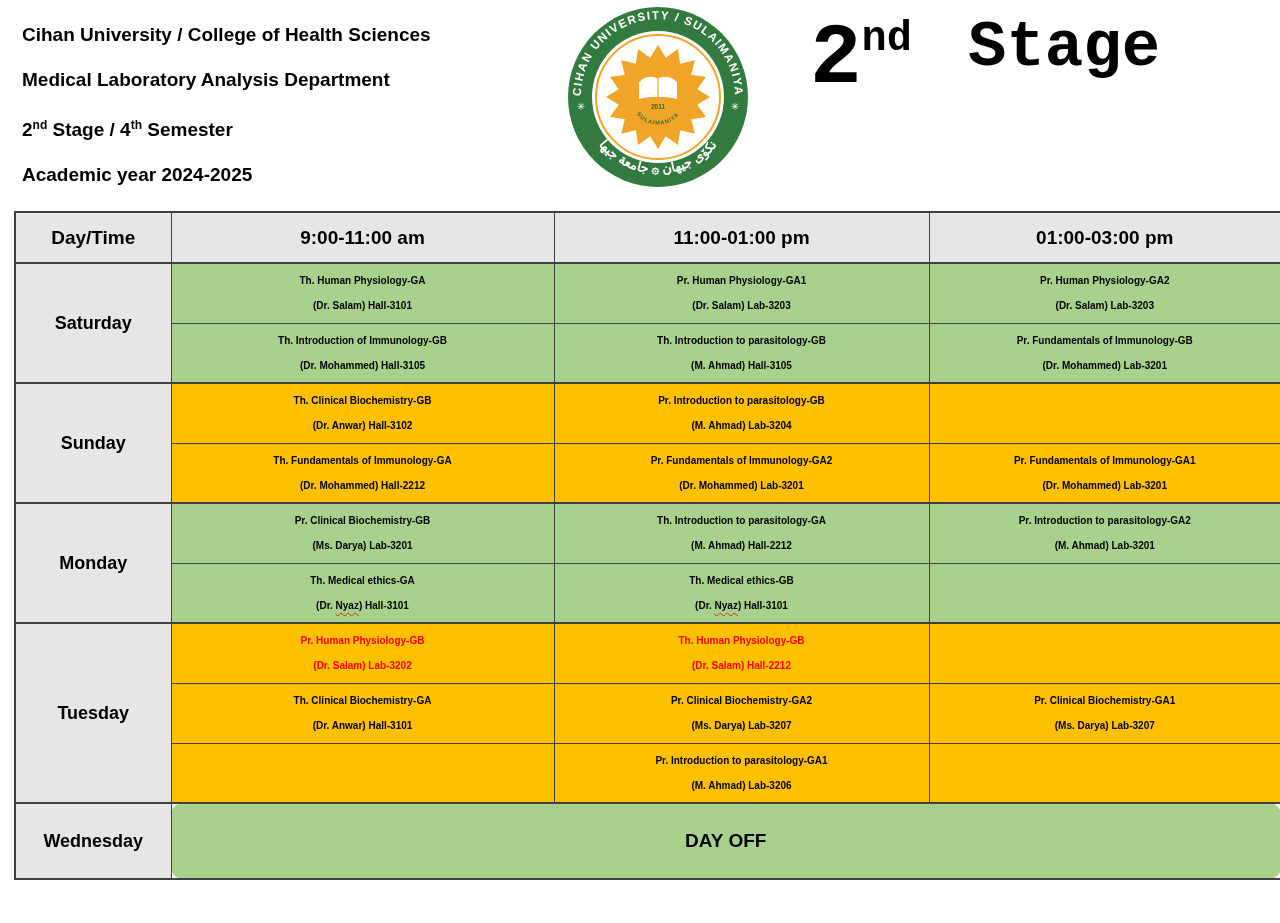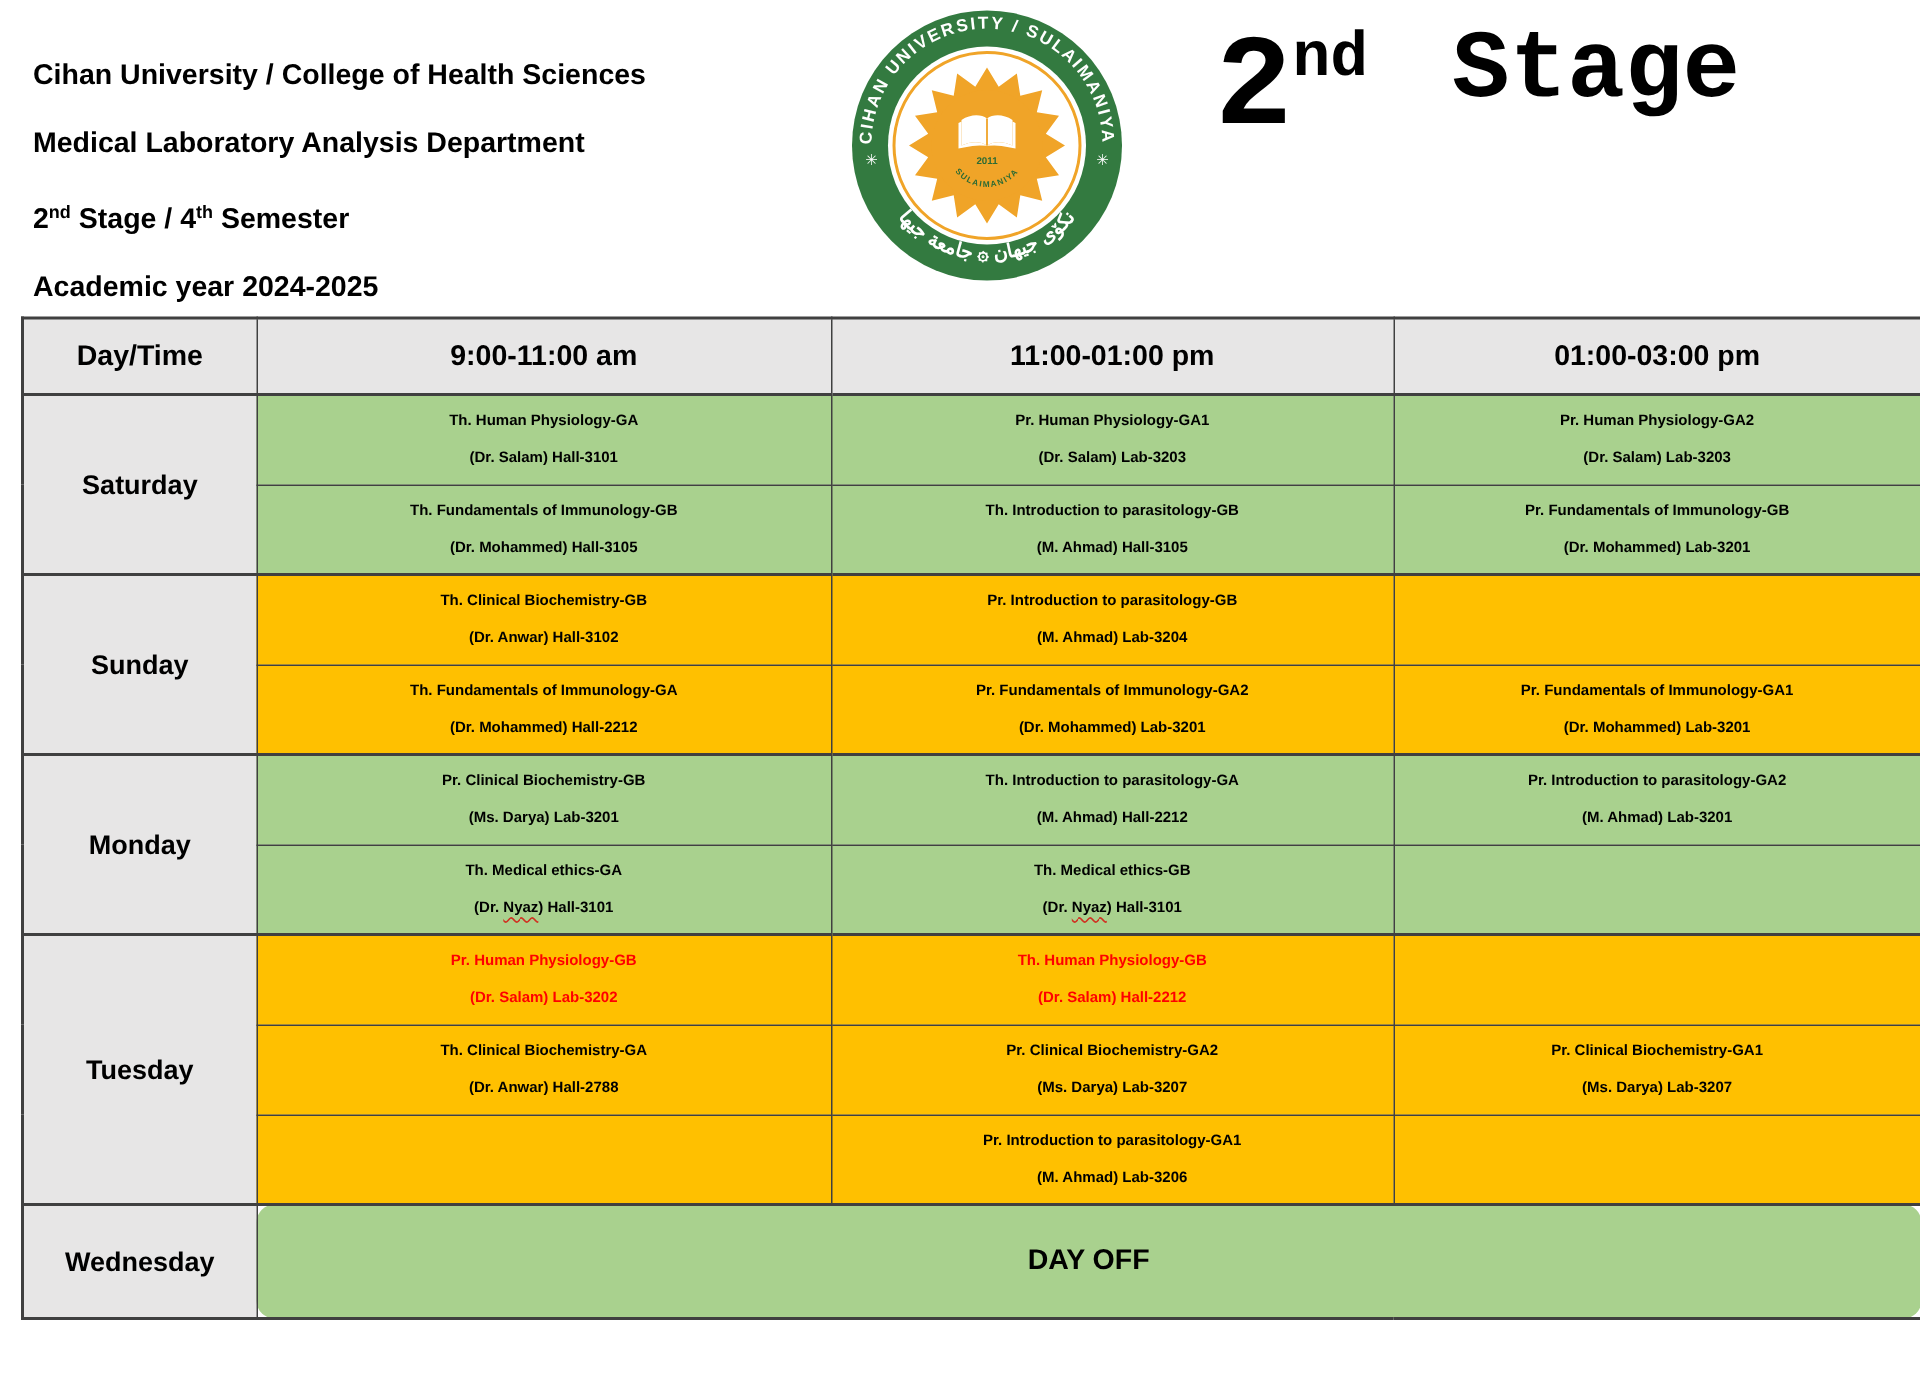--- a/index.html
+++ b/index.html
@@ -2,21 +2,21 @@
 <html style="--green: #a9d18e; --orange: #ffc000; --gray: #e7e6e6; --red: #ff0000; --logo-green: #337a40; --logo-orange: #f0a428; --logo-text: #2e6b34;"><head>
 <meta charset="utf-8">
 <style>
   * { margin:0; padding:0; box-sizing:border-box; }
   html,body { background:#ffffff; }
   body {
     width:1280px; height:923px; position:relative; overflow:hidden;
     font-family:"Liberation Sans", sans-serif; color:#000;
   }
   
-  .header-block { position:absolute; left:22px; top:40px; }
+  .header-block { position:absolute; left:22px; top:24px; }
   .header-block p {
     font-size:19px; font-weight:bold; line-height:22px; margin-bottom:23px;
     white-space:nowrap;
   }
   .header-block sup { font-size:12px; font-weight:bold; }
   
   .logo-wrap { position:absolute; left:566px; top:5px; width:184px; height:184px; }
   
   .stage-title {
     position:absolute; left:810px; top:16px; display:flex; align-items:flex-start;
@@ -126,21 +126,21 @@
             <div class="cell-line">Pr. Human Physiology-GA1</div>
             <div class="cell-line">(Dr. Salam) Lab-3203</div>
           </td>
           <td class="cell green">
             <div class="cell-line">Pr. Human Physiology-GA2</div>
             <div class="cell-line">(Dr. Salam) Lab-3203</div>
           </td>
         </tr>
         <tr>
           <td class="cell green">
-            <div class="cell-line">Th. Fundamentals of Immunology-GB</div>
+            <div class="cell-line">Th. Introduction of Immunology-GB</div>
             <div class="cell-line">(Dr. Mohammed) Hall-3105</div>
           </td>
           <td class="cell green">
             <div class="cell-line">Th.  Introduction to parasitology-GB</div>
             <div class="cell-line">(M. Ahmad) Hall-3105</div>
           </td>
           <td class="cell green">
             <div class="cell-line">Pr. Fundamentals of Immunology-GB</div>
             <div class="cell-line">(Dr. Mohammed) Lab-3201</div>
           </td>
@@ -205,21 +205,21 @@
           </td>
           <td class="cell orange red-text">
             <div class="cell-line">Th. Human Physiology-GB</div>
             <div class="cell-line">(Dr. Salam) Hall-2212</div>
           </td>
           <td class="cell orange"></td>
         </tr>
         <tr>
           <td class="cell orange">
             <div class="cell-line">Th. Clinical Biochemistry-GA</div>
-            <div class="cell-line">(Dr. Anwar) Hall-2788</div>
+            <div class="cell-line">(Dr. Anwar) Hall-3101</div>
           </td>
           <td class="cell orange">
             <div class="cell-line">Pr. Clinical Biochemistry-GA2</div>
             <div class="cell-line">(Ms. Darya) Lab-3207</div>
           </td>
           <td class="cell orange">
             <div class="cell-line">Pr. Clinical Biochemistry-GA1</div>
             <div class="cell-line">(Ms. Darya) Lab-3207</div>
           </td>
         </tr>

